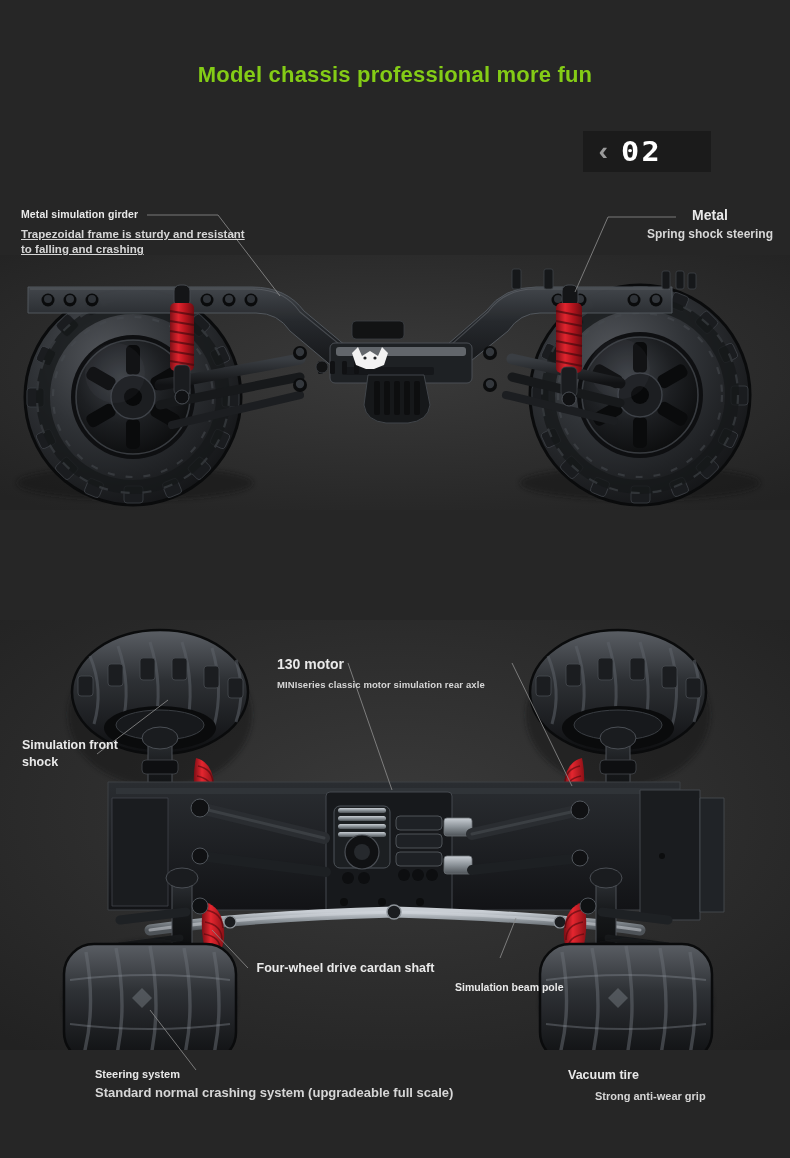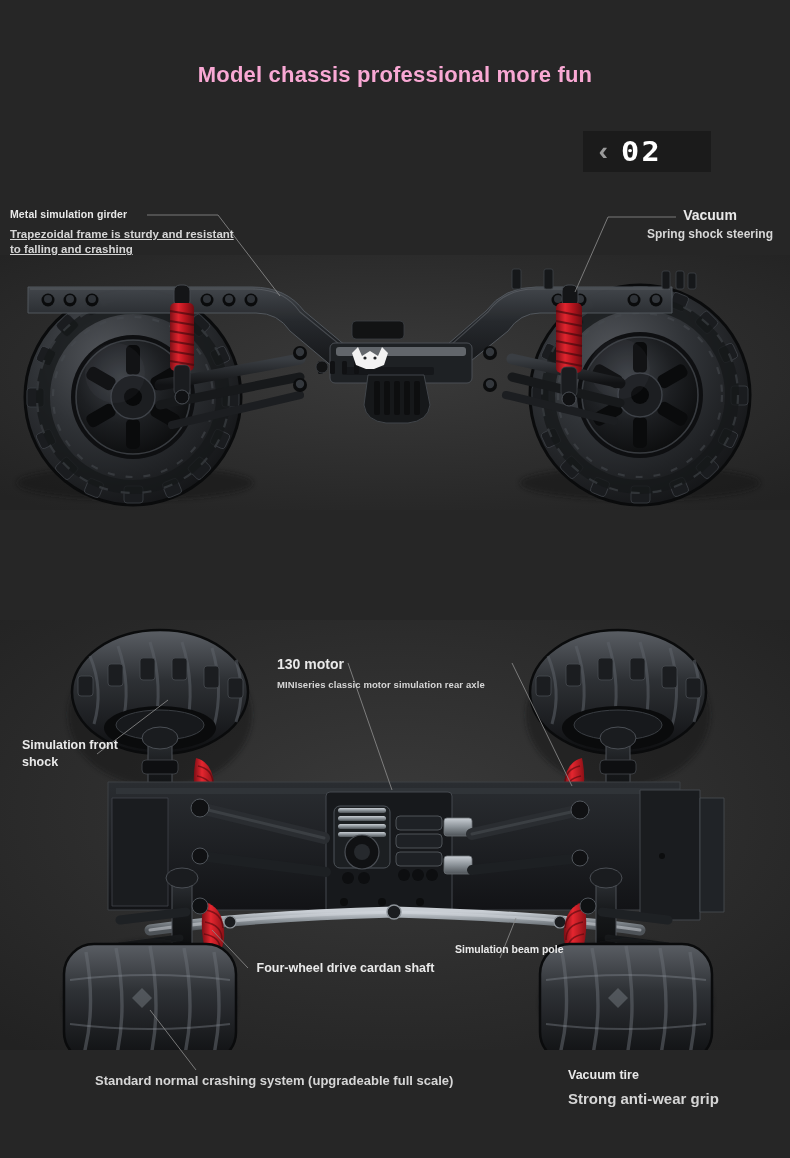--- a/index.html
+++ b/index.html
@@ -8,21 +8,21 @@
   body {
     width:790px; height:1158px; position:relative; overflow:hidden;
     font-family:"Liberation Sans", sans-serif;
     color:#e8e8e8;
     background:#262626;
   }
 
   
   .page-title{
     position:absolute; top:62px; left:0; width:790px; text-align:center;
-    font-size:22px; font-weight:bold; letter-spacing:.2px; color:#f9a8d4;
+    font-size:22px; font-weight:bold; letter-spacing:.2px; color:#84cc16;
   }
   .badge{
     position:absolute; left:583px; top:131px; width:128px; height:41px;
     background:#1b1b1b; display:flex; align-items:center; gap:14px;
     padding-left:16px;
   }
   .badge-chev{
     font-size:25px; line-height:1; color:#9a9a9a; font-weight:bold;
     transform:scaleX(1.15);
   }
@@ -30,48 +30,48 @@
     font-size:27px; line-height:1; color:#ffffff; font-weight:bold;
     letter-spacing:2px; font-family:"DejaVu Sans Mono", monospace;
     transform:scaleX(1.12); transform-origin:left center;
   }
 
   
   .ann{ position:absolute; }
   .ann .hd{ font-weight:bold; color:#e9e9e9; }
   .ann .sub{ font-weight:bold; color:#d6d6d6; }
 
-  #ann-girder{ left:10px; top:208px; width:235px; }
+  #ann-girder{ left:21px; top:208px; width:235px; }
   #ann-girder .hd{ font-size:10.5px; letter-spacing:.1px; }
   #ann-girder .sub{ font-size:11.5px; line-height:1.32; margin-top:7px;text-decoration:underline; }
 
   #ann-shock{ left:640px; top:207px; width:140px; text-align:center; }
   #ann-shock .hd{ font-size:14px; }
   #ann-shock .sub{ font-size:12px; line-height:1.34; margin-top:3px; }
 
   #ann-motor{ left:277px; top:656px; width:300px; }
   #ann-motor .hd{ font-size:14px; }
   #ann-motor .sub{ font-size:9.5px; margin-top:7px; letter-spacing:.1px; }
 
   #ann-frontaxle{ left:22px; top:737px; width:120px; }
   #ann-frontaxle .hd{ font-size:12.5px; line-height:1.35; }
 
   #ann-cardan{ left:253px; top:960px; width:185px;text-align:center; }
   #ann-cardan .hd{ font-size:12.5px; line-height:1.38; }
 
-  #ann-beampole{ left:455px; top:942px; width:110px; }
+  #ann-beampole{ left:455px; top:980px; width:110px; }
   #ann-beampole .hd{ font-size:10.5px; line-height:1.45; }
 
   #ann-steering{ left:95px; top:1068px; width:380px; }
   #ann-steering .hd{ font-size:11px; }
   #ann-steering .sub{ font-size:13px; line-height:1.3; margin-top:5px; }
 
   #ann-tire{ left:568px; top:1068px; width:210px; }
   #ann-tire .hd{ font-size:12.5px; }
-  #ann-tire .sub{ font-size:15px; margin-top:8px; }
+  #ann-tire .sub{ font-size:11px; margin-top:8px;margin-left:27px; }
 
   
   .stage{ position:absolute; left:0; width:790px; overflow:hidden; }
   #stage-top{ top:255px; height:255px; }
   #stage-bottom{ top:620px; height:430px; }
   .stage svg{ display:block; width:100%; height:100%; }
   .leaders{ position:absolute; left:0; top:0; width:790px; height:1158px;
             pointer-events:none; }
 </style>
 </head>
@@ -633,21 +633,21 @@
     <path d="M196,1070 L150,1010"></path>
   </g>
 </svg>
 
 <div class="ann" id="ann-girder">
   <div class="hd">Metal simulation girder</div>
   <div class="sub">Trapezoidal frame is sturdy and resistant to falling and crashing</div>
 </div>
 
 <div class="ann" id="ann-shock">
-  <div class="hd">Vacuum</div>
+  <div class="hd">Metal</div>
   <div class="sub">Spring shock steering</div>
 </div>
 
 <div class="ann" id="ann-motor">
   <div class="hd">130 motor</div>
   <div class="sub">MINIseries classic motor simulation rear axle</div>
 </div>
 
 <div class="ann" id="ann-frontaxle">
   <div class="hd">Simulation front shock</div>
@@ -655,19 +655,20 @@
 
 <div class="ann" id="ann-cardan">
   <div class="hd">Four-wheel drive cardan shaft</div>
 </div>
 
 <div class="ann" id="ann-beampole">
   <div class="hd">Simulation beam pole</div>
 </div>
 
 <div class="ann" id="ann-steering">
+  <div class="hd">Steering system</div>
   <div class="sub">Standard normal crashing system (upgradeable full scale)</div>
 </div>
 
 <div class="ann" id="ann-tire">
   <div class="hd">Vacuum tire</div>
   <div class="sub">Strong anti-wear grip</div>
 </div>
 
 </body></html>

